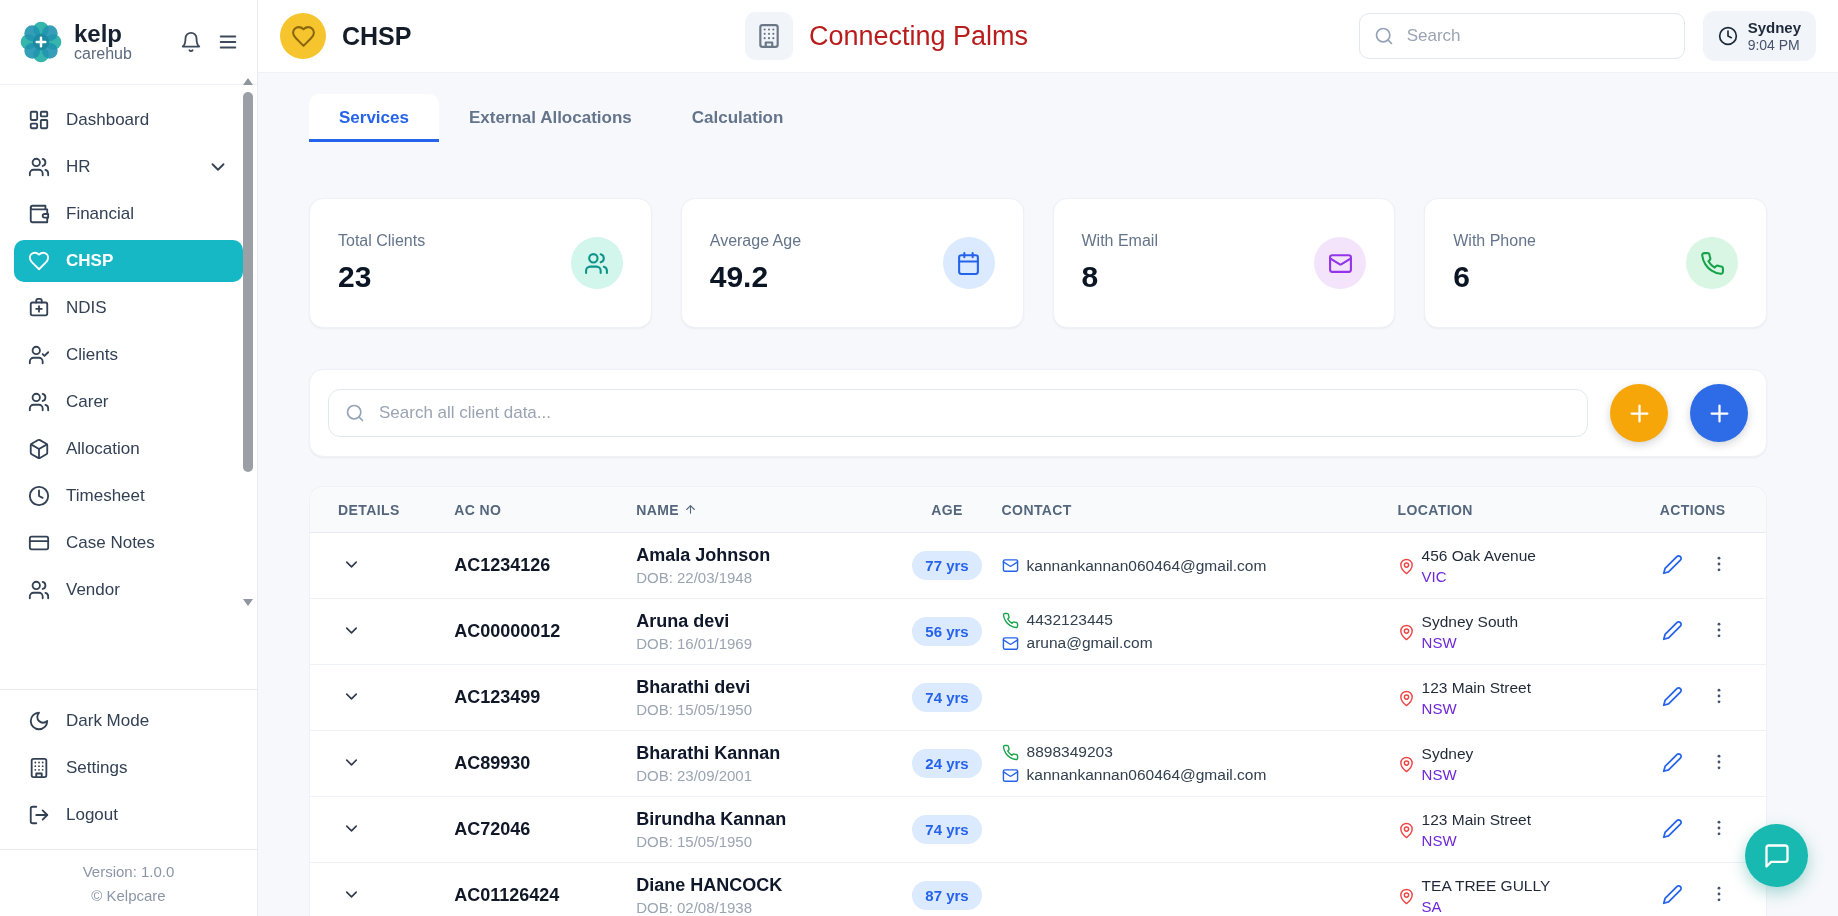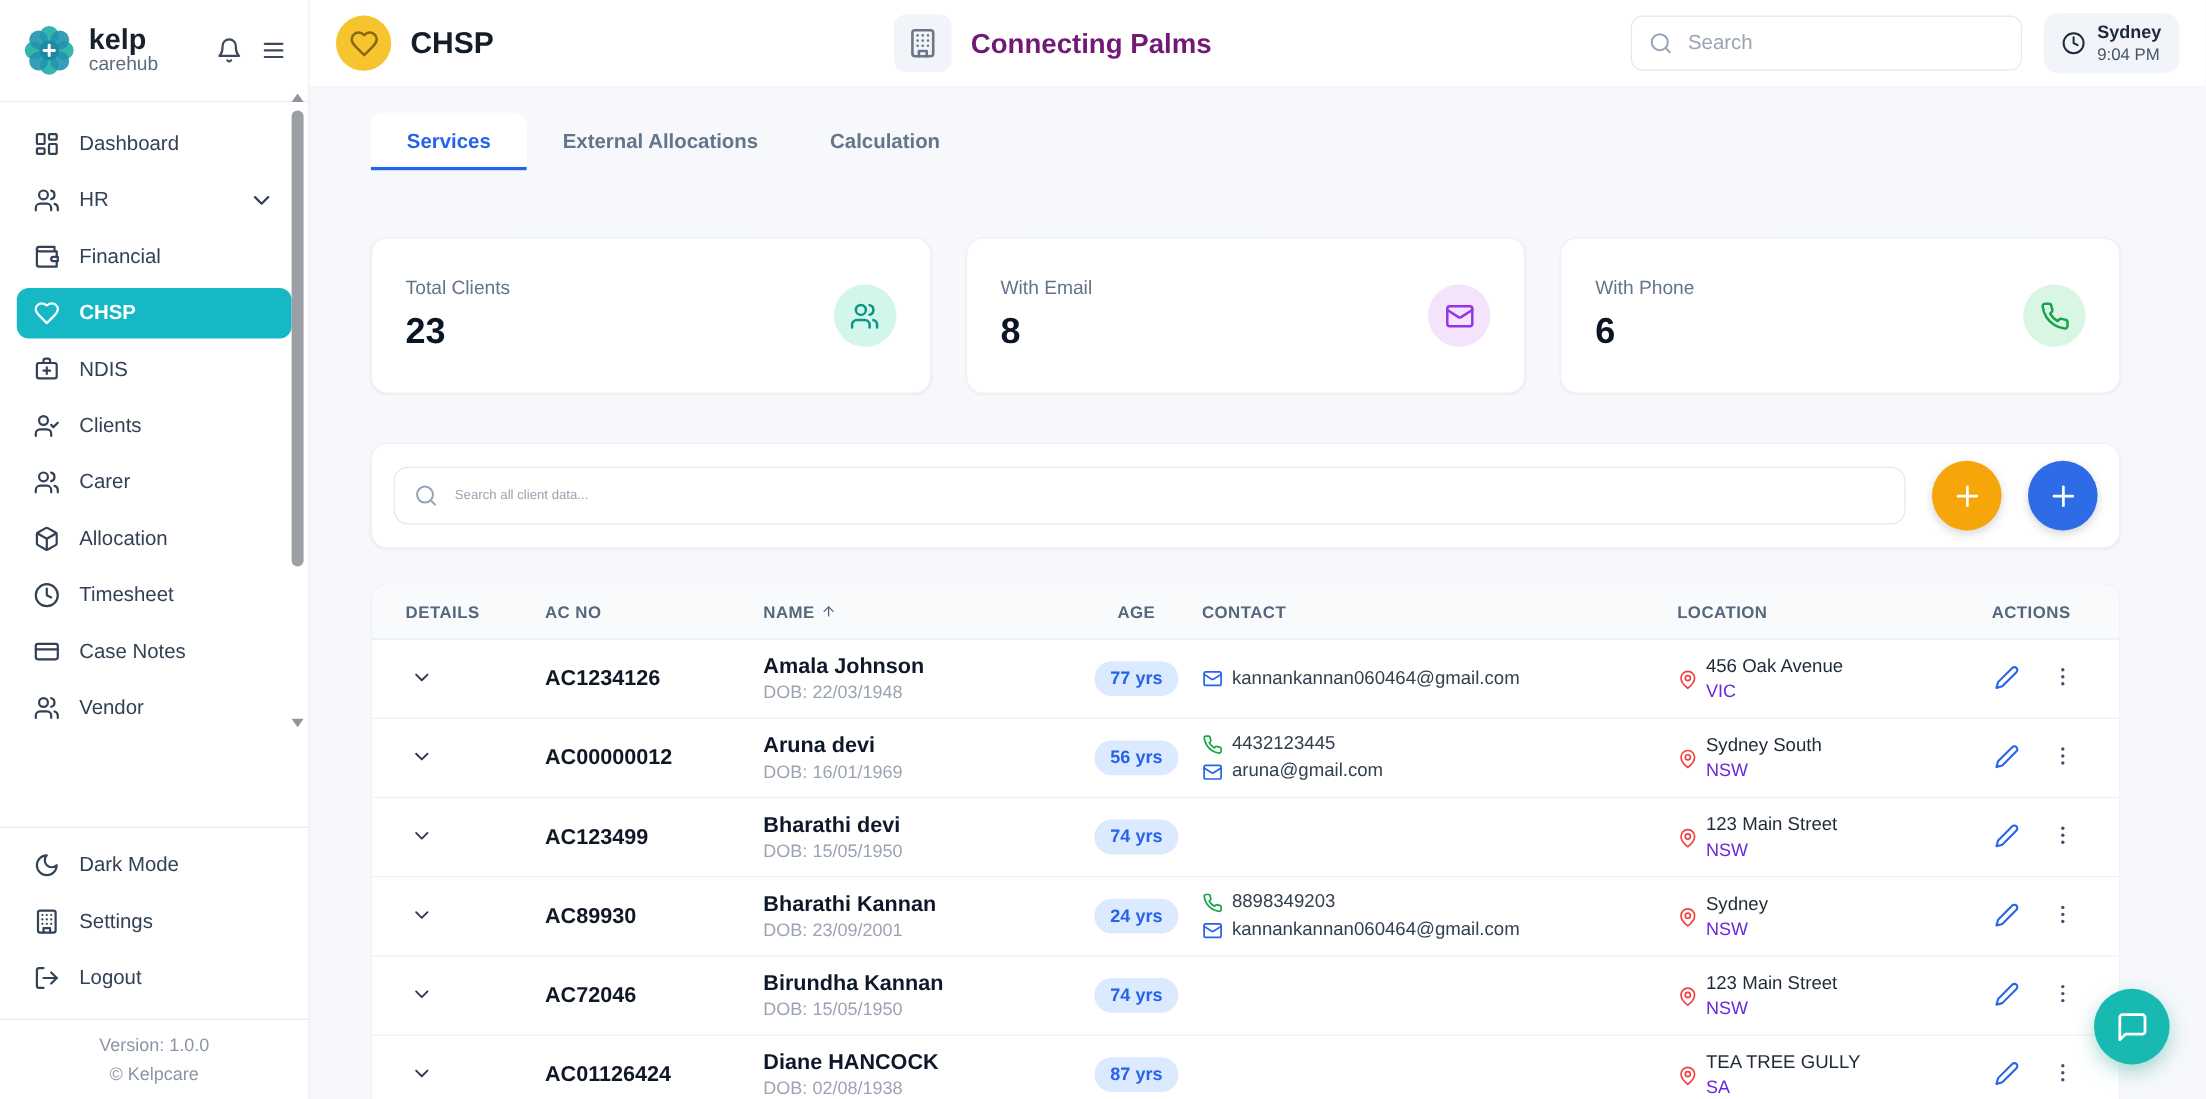--- a/index.html
+++ b/index.html
@@ -39,21 +39,21 @@
 
   
   .main { flex:1; display:flex; flex-direction:column; min-width:0; }
   .header { height:73px; background:#fff; display:flex; align-items:center; padding:0 22px; gap:16px; position:relative; border-bottom:1px solid #eef1f5; }
   .page-badge { width:46px; height:46px; border-radius:50%; background:#f6c52e; color:#8a660e; display:flex; align-items:center; justify-content:center; }
   .page-badge svg { width:25px; height:25px; }
   .page-title { font-size:25px; font-weight:800; color:#141c28; }
   .header-center { position:absolute; left:487px; display:flex; align-items:center; gap:16px; }
   .org-icon { width:48px; height:48px; border-radius:10px; background:#f1f4f8; color:#6b7787; display:flex; align-items:center; justify-content:center; }
   .org-icon svg { width:26px; height:26px; }
-  .org-name { font-size:23px; font-weight:700; color:#701a75; }
+  .org-name { font-size:27px; font-weight:400; color:#b91c1c; }
   .header-right { margin-left:auto; display:flex; align-items:center; gap:18px; }
   .header-search { width:326px; height:46px; border:1px solid #e2e8f0; border-radius:10px; background:#fff; display:flex; align-items:center; padding:0 14px; gap:11px; color:#94a3b8; }
   .header-search svg { width:20px; height:20px; }
   .header-search input { border:none; outline:none; flex:1; font-size:17px; color:#334155; font-family:inherit; background:transparent; }
   input::placeholder { color:#9aa4b2; }
   .clock-widget { background:#f1f4f8; border-radius:12px; padding:8px 15px; display:flex; align-items:center; gap:10px; color:#1e293b; }
   .clock-widget svg { width:20px; height:20px; }
   .clock-city { font-size:15px; font-weight:700; line-height:1.2; }
   .clock-time { font-size:14px; color:#46536a; line-height:1.2; }
 
@@ -66,21 +66,21 @@
   .stats { display:flex; gap:29px; margin-top:56px; }
   .stat-card { flex:1; height:130px; background:#fff; border:1px solid #eef1f6; border-radius:14px; box-shadow:0 1px 2px rgba(16,24,40,.05); padding:24px 28px; display:flex; justify-content:space-between; align-items:center; }
   .stat-label { font-size:16px; color:#64748b; margin-bottom:10px; }
   .stat-value { font-size:30px; font-weight:800; color:#0b1524; }
   .stat-icon { width:52px; height:52px; border-radius:50%; display:flex; align-items:center; justify-content:center; }
   .stat-icon svg { width:25px; height:25px; }
 
   .toolbar { margin-top:41px; background:#fff; border:1px solid #eef1f6; border-radius:14px; box-shadow:0 1px 2px rgba(16,24,40,.05); padding:14px 18px; display:flex; align-items:center; gap:22px; }
   .toolbar-search { flex:1; height:48px; border:1px solid #e2e8f0; border-radius:12px; display:flex; align-items:center; padding:0 16px; gap:12px; color:#94a3b8; }
   .toolbar-search svg { width:20px; height:20px; }
-  .toolbar-search input { border:none; outline:none; flex:1; font-size:11px; color:#334155; font-family:inherit; background:transparent; }
+  .toolbar-search input { border:none; outline:none; flex:1; font-size:17px; color:#334155; font-family:inherit; background:transparent; }
   .round-btn { width:58px; height:58px; border-radius:50%; border:none; color:#fff; display:flex; align-items:center; justify-content:center; cursor:pointer; box-shadow:0 3px 8px rgba(15,23,42,.18); flex:none; }
   .round-btn svg { width:27px; height:27px; }
 
   .table-panel { margin-top:29px; background:#fff; border:1px solid #eef1f6; border-bottom:none; border-radius:14px 14px 0 0; overflow:hidden; }
   .t-head, .t-row { display:grid; grid-template-columns:9.9% 12.5% 17.6% 7.5% 27.2% 18% 7.3%; align-items:center; }
   .t-head { height:46px; background:#f8fafc; border-bottom:1px solid #e7ebf0; color:#55677d; font-size:14px; font-weight:700; letter-spacing:.4px; }
   .t-head .th:first-child { padding-left:28px; }
   .t-head .th-age { text-align:center; }
   .t-head .th { display:flex; align-items:center; gap:5px; }
   .t-head .th-age { justify-content:center; }
@@ -374,20 +374,32 @@
             <svg fill="none" stroke="currentColor" stroke-width="2" stroke-linecap="round" stroke-linejoin="round" viewBox="0 0 24 24">
               <path d="M16 21v-2a4 4 0 0 0-4-4H6a4 4 0 0 0-4 4v2"></path>
               <circle cx="9" cy="7" r="4"></circle>
               <path d="M22 21v-2a4 4 0 0 0-3-3.87"></path>
               <path d="M16 3.13a4 4 0 0 1 0 7.75"></path>
             </svg>
           </div>
    </div>
         <div class="stat-card">
      <div>
+       <div class="stat-label">Average Age</div>
+       <div class="stat-value">49.2</div>
+     </div>
+     <div class="stat-icon" style="background:#dbeafe;color:#2563eb">
+            <svg fill="none" stroke="currentColor" stroke-width="2" stroke-linecap="round" stroke-linejoin="round" viewBox="0 0 24 24">
+              <rect width="18" height="18" x="3" y="4" rx="2"></rect>
+              <path d="M16 2v4M8 2v4M3 10h18"></path>
+            </svg>
+          </div>
+   </div>
+        <div class="stat-card">
+     <div>
        <div class="stat-label">With Email</div>
        <div class="stat-value">8</div>
      </div>
      <div class="stat-icon" style="background:#f3e4fb;color:#9333ea">
             <svg fill="none" stroke="currentColor" stroke-width="2" stroke-linecap="round" stroke-linejoin="round" viewBox="0 0 24 24">
               <rect width="20" height="16" x="2" y="4" rx="2"></rect>
               <path d="m22 7-8.97 5.7a1.94 1.94 0 0 1-2.06 0L2 7"></path>
             </svg>
           </div>
    </div>

